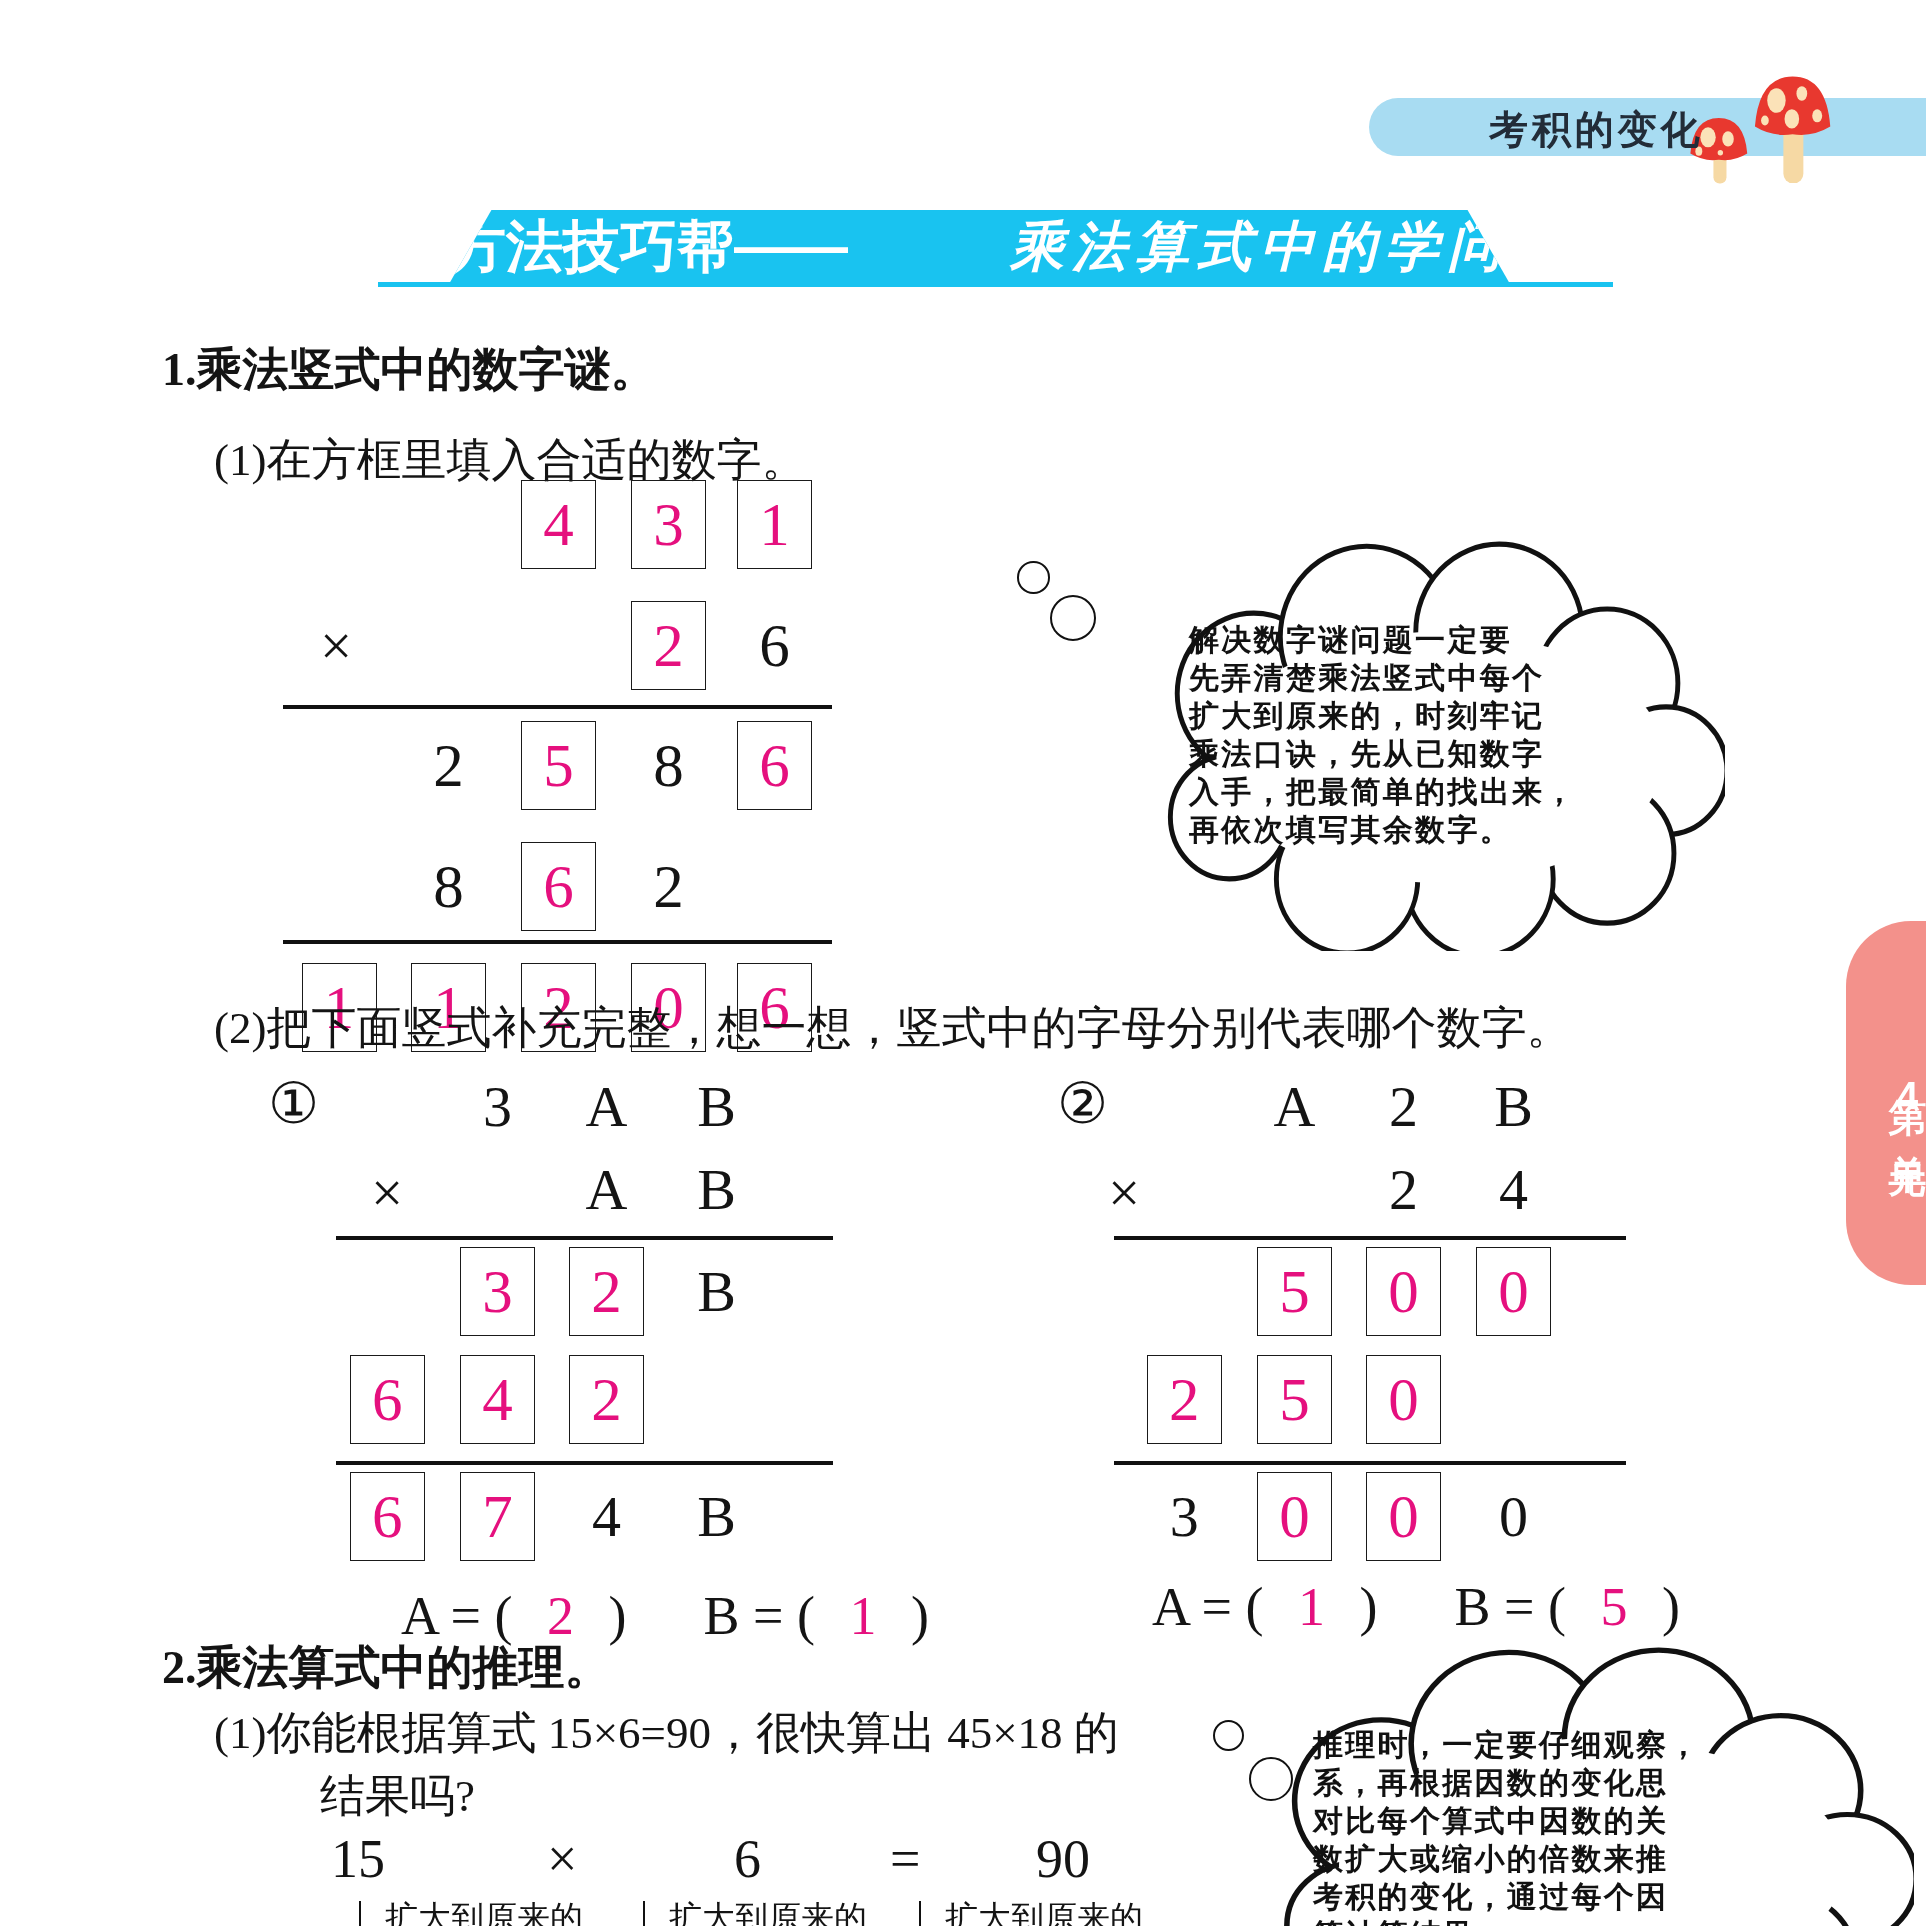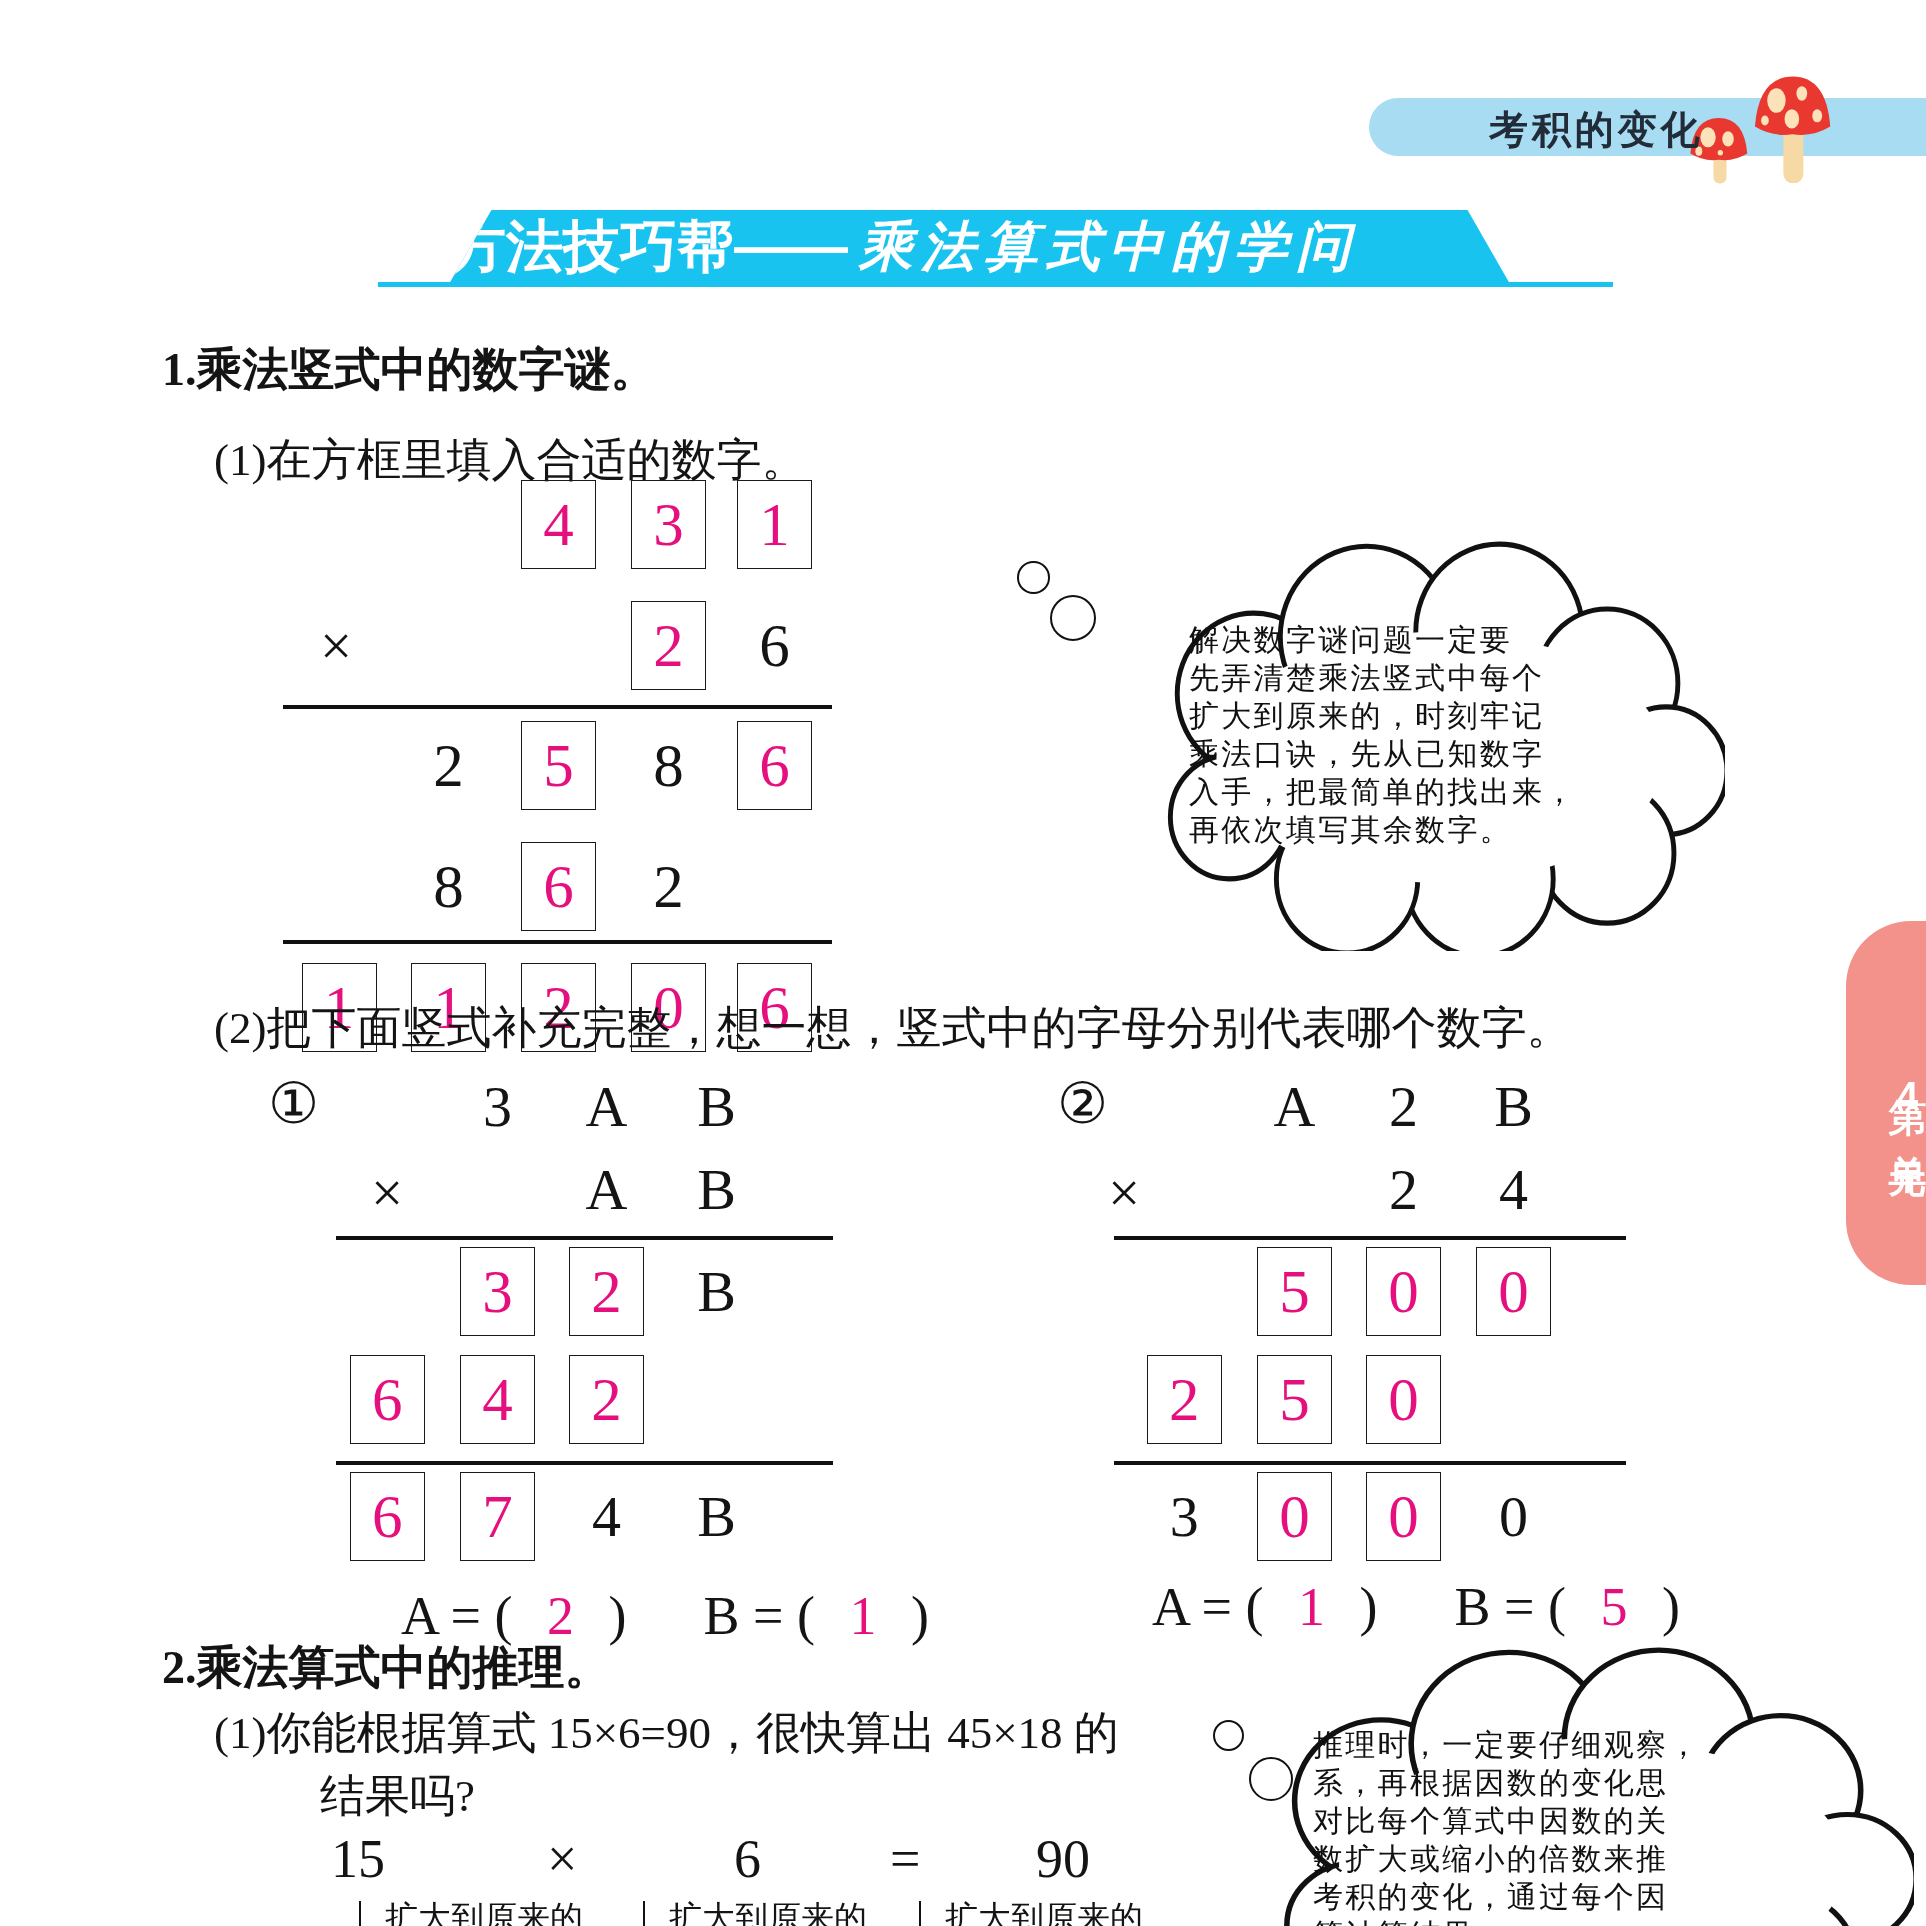--- a/index.html
+++ b/index.html
@@ -8,21 +8,21 @@
 
   
   .top-band{position:absolute;left:1369px;top:98px;width:598px;height:58px;
             background:#a8dcf2;border-radius:31px 0 0 31px;}
   .brand{position:absolute;left:1489px;top:103px;font-family:"Liberation Sans","DejaVu Sans",sans-serif;
          font-weight:bold;font-size:39px;letter-spacing:3.9px;color:#222c38;z-index:3;}
   .mushrooms{position:absolute;left:1668px;top:62px;width:200px;height:123px;z-index:2;}
 
   
   .banner{position:absolute;left:449px;top:210px;width:1061px;height:74px;background:#19c3f0;
-          clip-path:polygon(4% 0%,96% 0%,100% 100%,0% 100%);display:flex;align-items:center;justify-content:flex-start;}
+          clip-path:polygon(4% 0%,96% 0%,100% 100%,0% 100%);display:flex;align-items:center;justify-content:space-between;}
   .banner .b-left{font-family:"Liberation Sans","DejaVu Sans",sans-serif;font-weight:bold;
                   font-size:57px;color:#fff;}
   .banner .b-right{font-style:italic;font-weight:bold;font-size:54px;color:#fff;letter-spacing:8.5px;margin-left:10.8px;}
   .banner-line{position:absolute;left:378px;top:282px;width:1235px;height:4.6px;background:#19c3f0;}
 
   
   .unit-tab{position:absolute;left:1846px;top:921px;width:122px;height:364px;background:#f3918b;
             border-radius:65px 0 0 65px;display:flex;align-items:center;justify-content:center;}
   .unit-tab span{writing-mode:vertical-rl;text-orientation:upright;color:#fff;font-weight:bold;
                  font-family:"Liberation Sans","DejaVu Sans",sans-serif;font-size:38px;letter-spacing:7px;}
@@ -42,21 +42,21 @@
 
   
   .ans-row{position:absolute;font-size:54px;}
   .ans-val{display:inline-block;min-width:96px;text-align:center;}
   .ans-gap{display:inline-block;width:77px;}
 
   
   .tag{position:absolute;font-size:57px;line-height:1;}
 
   
-  .bubble{position:absolute;}
+  .bubble{position:absolute;font-weight:bold;}
   .bubble svg{position:absolute;left:0;top:0;width:100%;height:100%;}
   .bubble-text{position:absolute;font-size:30px;line-height:38px;letter-spacing:2.3px;color:#111;}
   .trail{position:absolute;border:2.7px solid #111;border-radius:50%;background:#fff;}
 
   
   .eqrow{position:absolute;font-size:54px;}
   .eqrow span{position:absolute;}
   .arrow{position:absolute;width:1.9px;background:#111;}
   .arrow:after{content:"";position:absolute;left:-5px;bottom:-10px;border:5.8px solid transparent;
                border-top:10.8px solid #111;}

